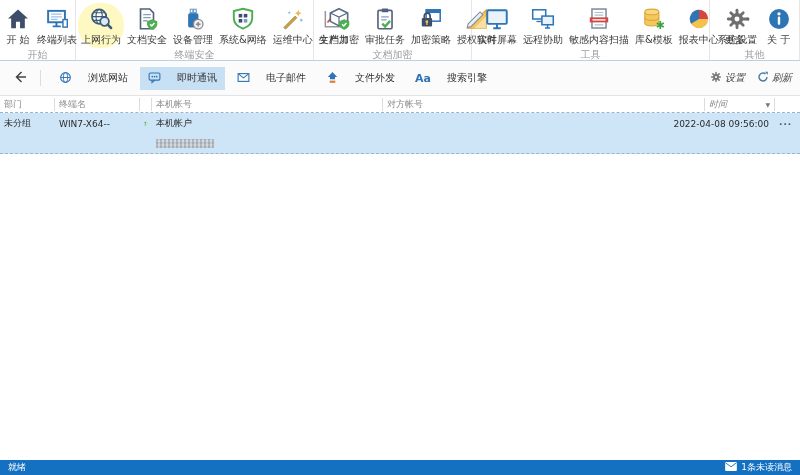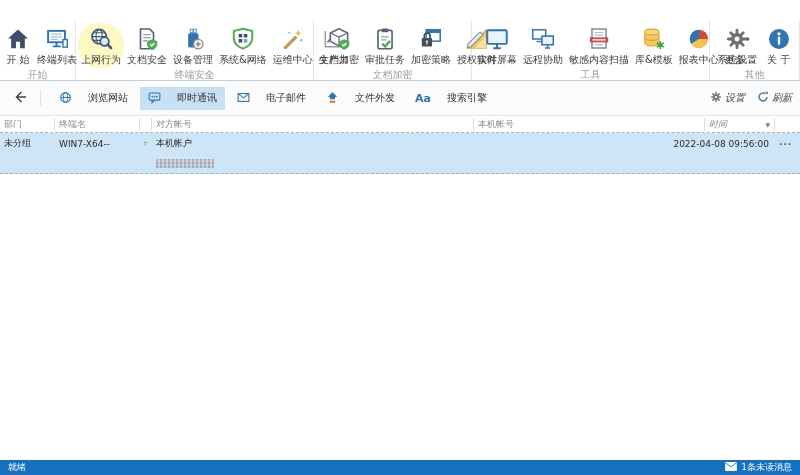--- a/index.html
+++ b/index.html
@@ -1,20 +1,20 @@
 <!DOCTYPE html>
 <html><head>
 <meta charset="utf-8">
 <style>
   * { margin:0; padding:0; box-sizing:border-box; }
   html,body { width:800px; height:475px; overflow:hidden; }
   body { font-family:"DejaVu Sans","Liberation Sans",sans-serif; background:#fff; display:flex; flex-direction:column; font-size:10px; color:#333; }
 
   
-  .ribbon { height:61px; background:#fff; border-bottom:1px solid #bcd0e4; display:flex; align-items:stretch; flex-shrink:0;margin-top:20px; }
+  .ribbon { height:61px; background:#fff; border-bottom:1px solid #bcd0e4; display:flex; align-items:stretch; flex-shrink:0; }
   .rgroup { display:flex; flex-direction:column; border-right:1px solid #e6e6e6; }
   .ritems { flex:1; display:flex; justify-content:space-evenly; align-items:flex-start; padding:3px 2px 0 2px; }
   .ritem { display:flex; flex-direction:column; align-items:center; gap:2px; cursor:pointer; padding:3px 3px 2px 3px; border-radius:1px; }
   .ritem.selected { background:#fef9c3;border-radius:21px; }
   .ricon { width:26px; height:26px; display:block; }
   .ricon svg { width:26px; height:26px; display:block; }
   .rlabel { font-size:10px; color:#3c3c3c; white-space:nowrap; line-height:12px; }
   .rglabel { text-align:center; font-size:10px; color:#9b9b9b; padding:1px 0 3px 0; line-height:12px; }
   .rspacer { flex:1; }
 
@@ -404,22 +404,22 @@
       <span>刷新</span>
     </div>
   </div>
 </div>
 
 <div class="main">
   <div class="thead">
     <div class="hcell c-dept">部门</div>
     <div class="hcell c-term">终端名</div>
     <div class="hcell c-stat"></div>
+    <div class="hcell c-local">本机帐号</div>
     <div class="hcell c-peer">对方帐号</div>
-    <div class="hcell c-local">本机帐号</div>
     <div class="hcell c-time h-time">
       <span>时间</span>
       <span class="caret">▼</span>
     </div>
     <div class="hcell c-more"></div>
   </div>
 
   <div class="trow">
     <div class="trow-line1">
       <div class="tcell c-dept">未分组</div>

